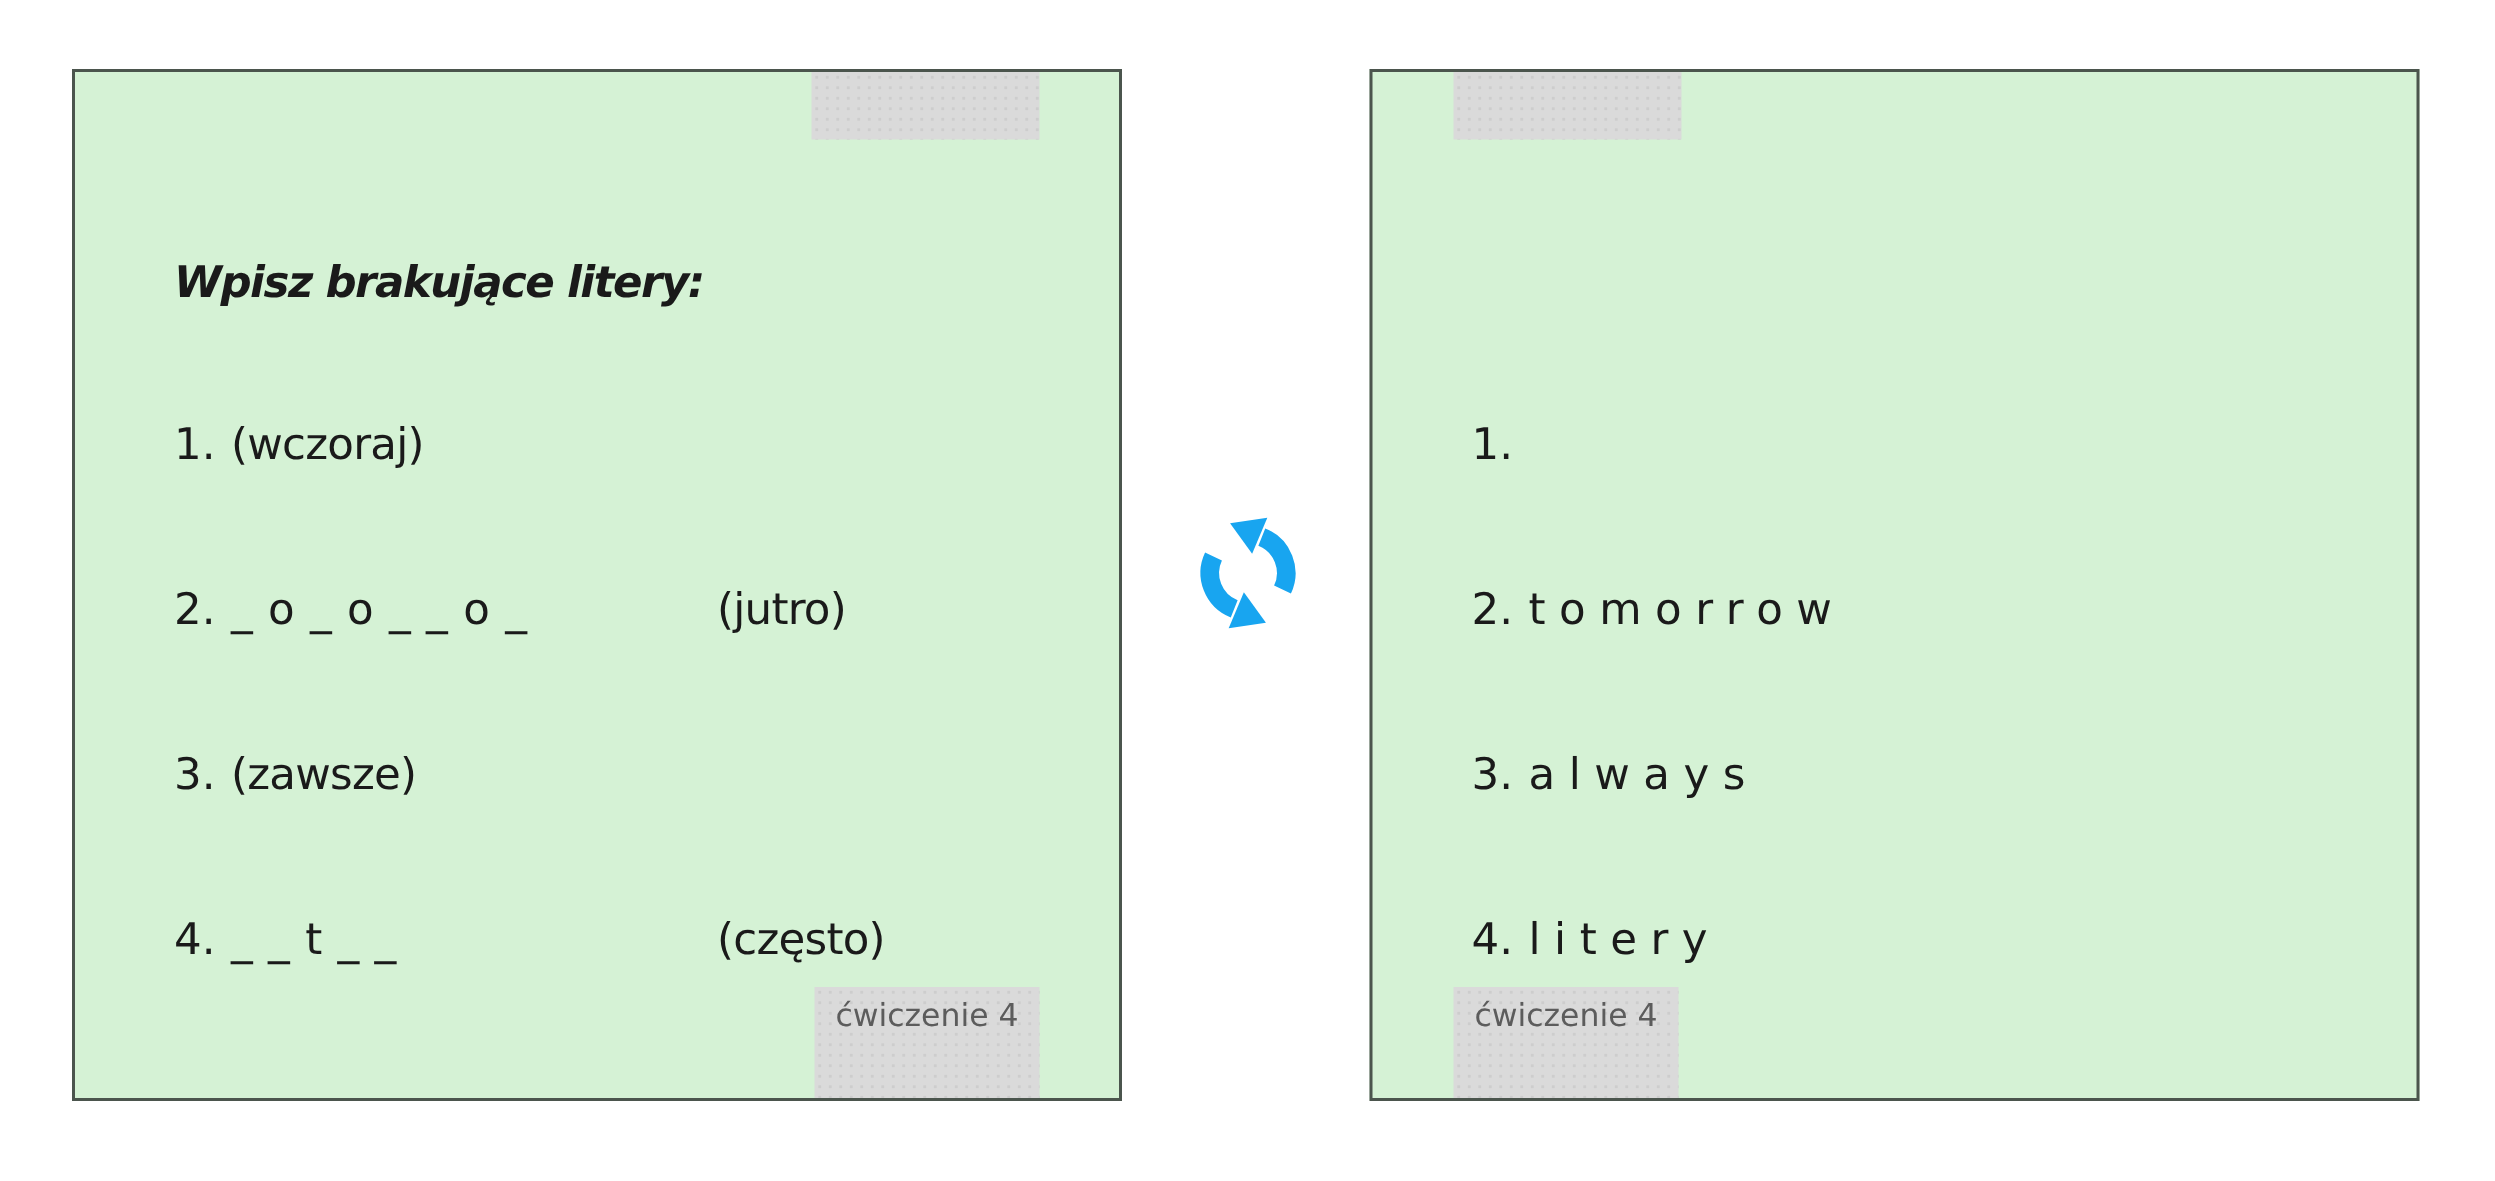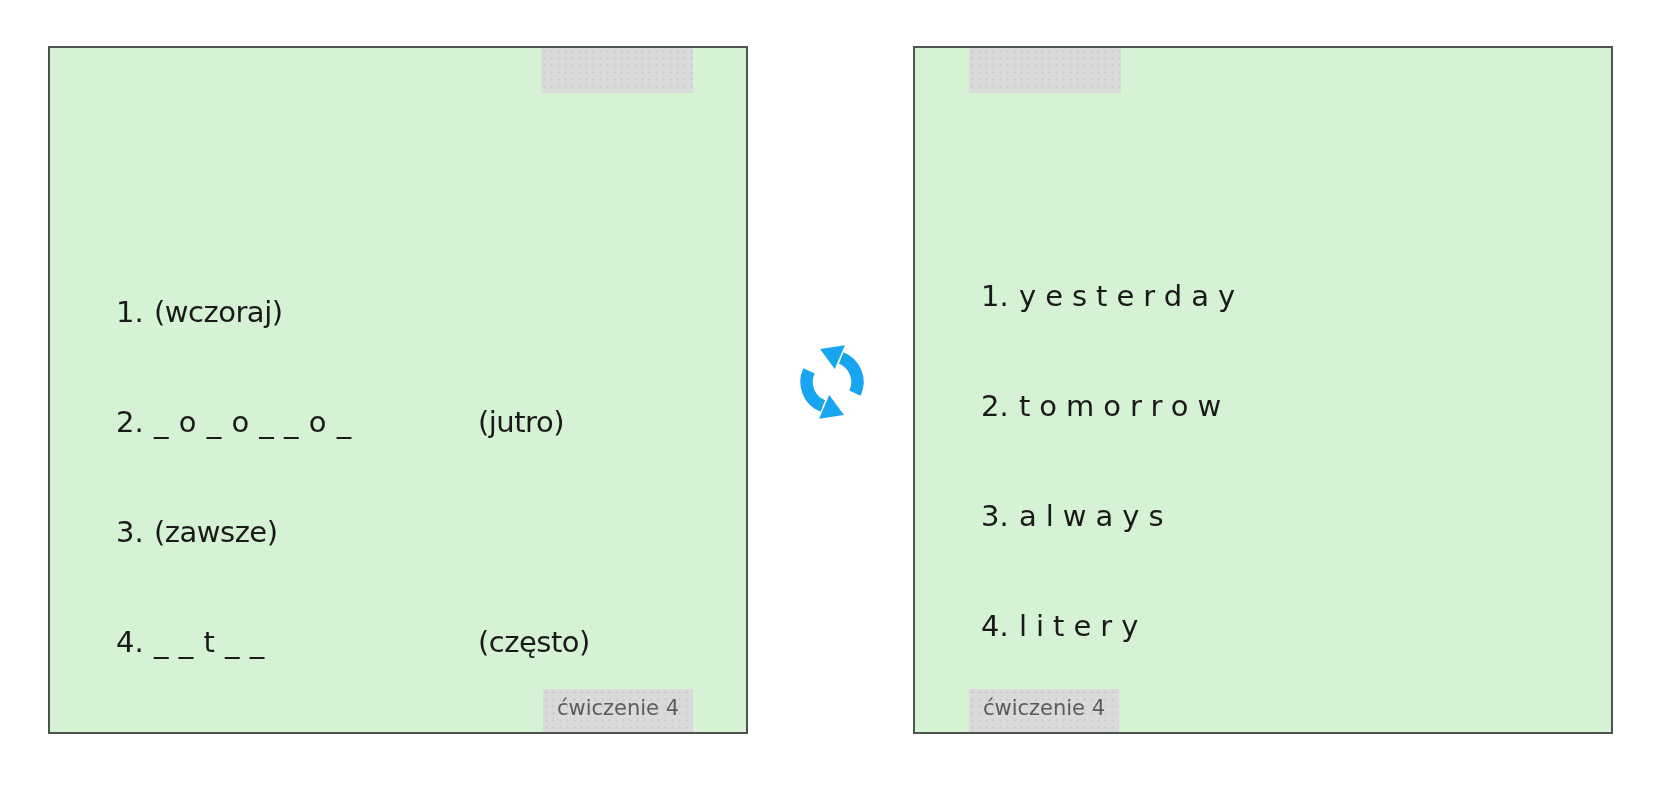--- a/index.html
+++ b/index.html
@@ -50,28 +50,28 @@
     color: #1a1a1a;
     white-space: pre;
   }
   .row-1 { top: 231px; }
   .row-2 { top: 341px; }
   .row-3 { top: 451px; }
   .row-4 { top: 561px; }
 
   .num { flex: 0 0 auto; width: 38px; }
   .phrase { flex: 0 0 auto; width: 324px; letter-spacing: 0.5px; }
-  .hint { flex: 0 0 auto; letter-spacing: -0.5px; margin-top: 16px; }
+  .hint { flex: 0 0 auto; letter-spacing: -0.5px; }
   .word { flex: 0 0 auto; letter-spacing: 9px; }
 
   .footer-label {
     position: absolute;
     bottom: 0;
     width: 150px;
-    height: 43px;
+    height: 74px;
     background-color: #dadada;
     background-image: radial-gradient(#cdcdcd 1px, transparent 1.2px);
     background-size: 7px 7px;
     display: flex;
     justify-content: center;
     align-items: flex-start;
     padding-top: 7px;
     font-size: 21px;
     color: #5c5c5c;
     white-space: nowrap;
@@ -94,20 +94,21 @@
   .flip-btn svg { width: 100%; height: 100%; display: block; }
 </style>
 </head>
 <body>
 
 <div class="stage">
 
   <section class="card card-left">
     <div class="top-tab tab-at-right"></div>
 
+    <h2 class="card-title">Wpisz brakujące litery:</h2>
 
     <div class="row row-1">
       <span class="num">1.</span>
       <span class="hint">(wczoraj)</span>
     </div>
     <div class="row row-2">
       <span class="num">2.</span>
       <span class="phrase">_ o _ o _ _ o _</span>
       <span class="hint">(jutro)</span>
     </div>
@@ -140,21 +141,20 @@
       </g>
     </svg>
   </button>
 
   <section class="card card-right">
     <div class="top-tab tab-at-left"></div>
 
 
     <div class="row row-1">
       <span class="num">1.</span>
-      <span class="word">yesterday</span>
     </div>
     <div class="row row-2">
       <span class="num">2.</span>
       <span class="word">tomorrow</span>
     </div>
     <div class="row row-3">
       <span class="num">3.</span>
       <span class="word">always</span>
     </div>
     <div class="row row-4">

